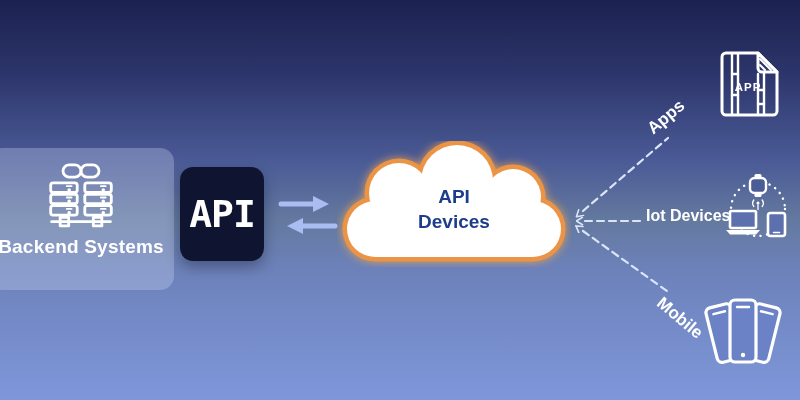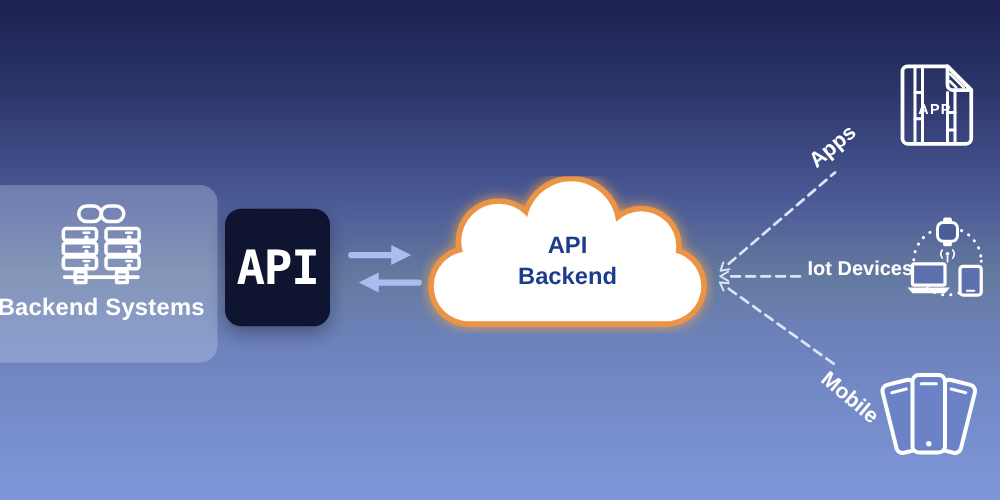--- a/index.html
+++ b/index.html
@@ -112,21 +112,21 @@
       </g>
       <g fill="#ffffff">
         <circle cx="62" cy="52" r="30"></circle>
         <circle cx="120" cy="40" r="36"></circle>
         <circle cx="176" cy="56" r="28"></circle>
         <rect x="10" y="60" width="214" height="56" rx="28"></rect>
       </g>
     </svg>
     <div class="cloud-text">
       <div>API</div>
-      <div>Backend</div>
+      <div>Devices</div>
     </div>
   </div>
 
   <svg class="abs" style="left:555px;top:95px;" width="250" height="210" viewBox="0 0 250 210">
     <defs>
       <marker id="chev" viewBox="0 0 8 9" markerWidth="8" markerHeight="9" refX="9.5" refY="4.5" orient="auto" markerUnits="userSpaceOnUse">
         <path d="M7,0.8 L0.8,4.5 L7,8.2" fill="none" stroke="#dbe5f9" stroke-width="1.6" stroke-linecap="round"></path>
       </marker>
     </defs>
     <g stroke="#dbe5f9" stroke-width="2.2" stroke-dasharray="7 5" fill="none" stroke-linecap="round">

